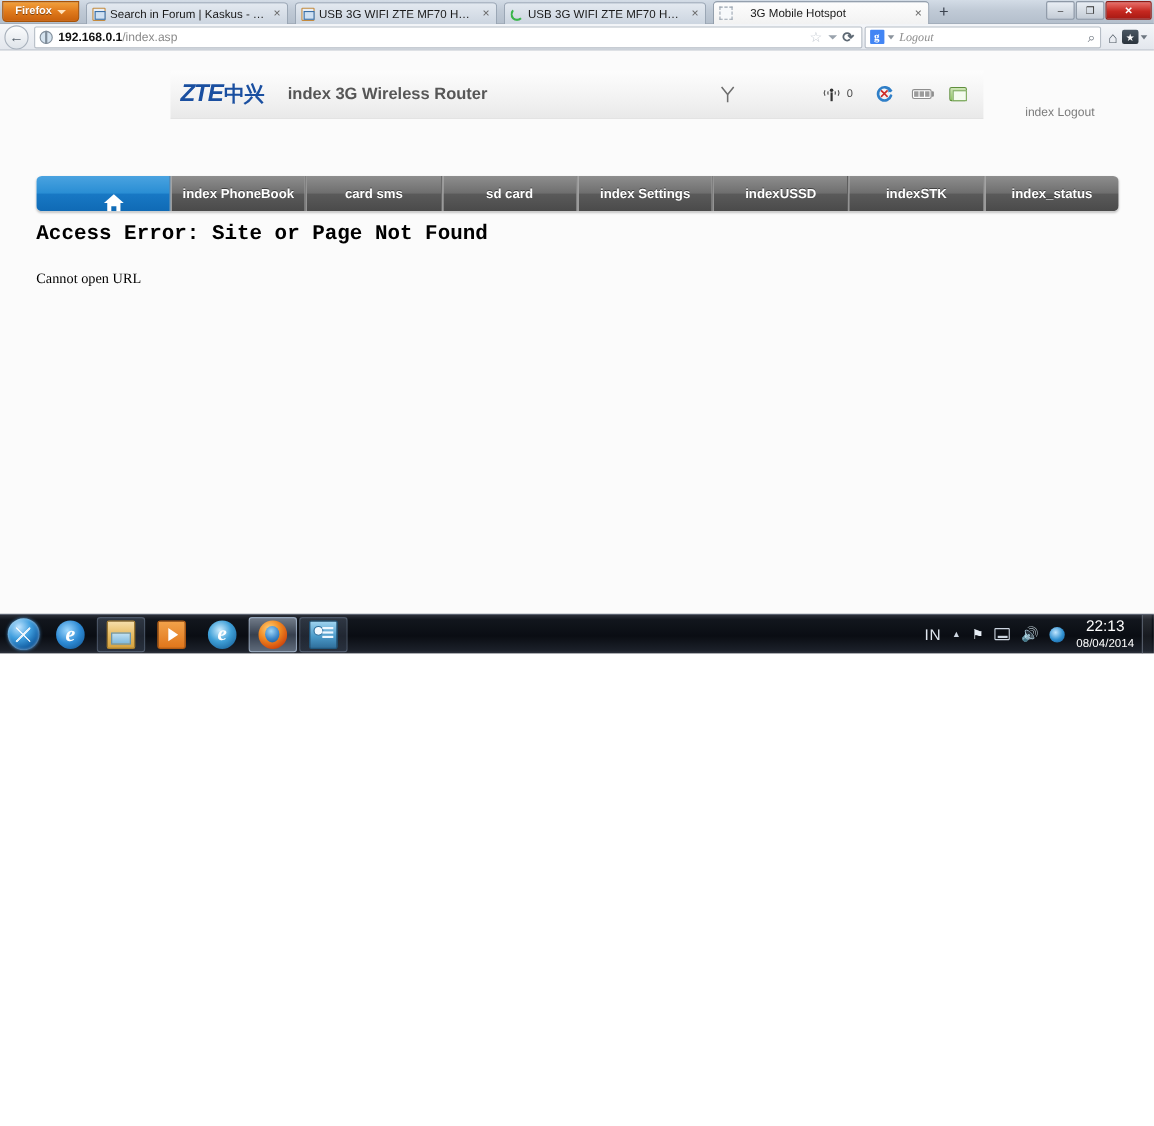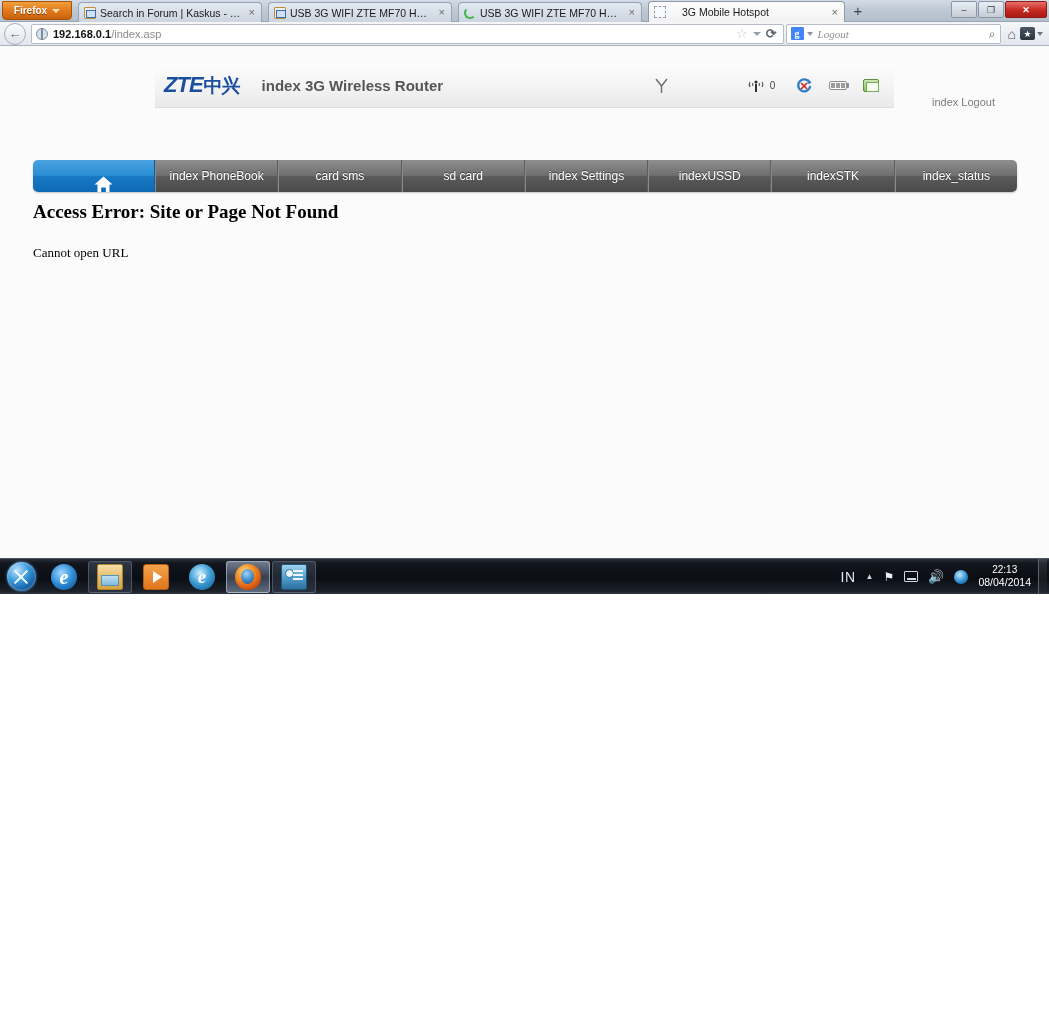--- a/index.html
+++ b/index.html
@@ -300,21 +300,21 @@
     position: absolute; left: 33px; top: 114px;
     width: 984px; height: 32px;
     border-radius: 5px;
     overflow: hidden;
     display: flex;
     box-shadow: 0 1px 2px rgba(0,0,0,.22);
   }
   .nav-item {
     flex: 1 1 0;
     display: flex; align-items: center; justify-content: center;
-    font-size: 12px; font-weight: normal; color: #ffffff;
+    font-size: 12px; font-weight: bold; color: #ffffff;
     text-shadow: 0 -1px 0 rgba(0,0,0,.45);
     background: linear-gradient(to bottom, #8e8e8e 0%, #6f6f6f 48%, #5a5a5a 52%, #4a4a4a 100%);
     border-right: 1px solid #5d5d5d;
     border-left: 1px solid #8a8a8a;
   }
   .nav-item:first-child { border-left: none; }
   .nav-item:last-child { border-right: none; }
   .nav-item.home {
     flex: 0 0 122px;
     background: linear-gradient(to bottom, #4aa3e0 0%, #2a8ed4 48%, #1878c4 52%, #0f6ab5 100%);
@@ -325,21 +325,21 @@
     width: 0; height: 0; position: relative;
   }
   .home-glyph svg { display: block; }
 
   
   #content-area {
     position: absolute; left: 33px; top: 155px;
     width: 984px;
   }
   #error-title {
-    font-family: Liberation Serif, serif;
+    font-family: Liberation Mono, monospace;
     font-size: 19px; font-weight: bold; color: #000;
   }
   #error-message {
     margin-top: 22px;
     font-family: "Liberation Serif", serif;
     font-size: 13px; color: #000;
   }
 
   
   #router-footer {
@@ -486,21 +486,21 @@
   }
   #tray-volume { font-size: 13px; color: #e6ecf4; }
   #tray-browser {
     width: 14px; height: 14px; border-radius: 50%;
     background: radial-gradient(circle at 40% 35%, #bfe6ff 0%, #2f8fd0 55%, #15548c 100%);
   }
   #tray-clock {
     text-align: center; color: #ffffff;
     padding: 0 7px 0 5px; line-height: 1.25;
   }
-  #tray-clock .t-time { font-size: 10px; display: block; }
+  #tray-clock .t-time { font-size: 14px; display: block; }
   #tray-clock .t-date { font-size: 10.5px; display: block; }
   #show-desktop {
     width: 9px; height: 100%;
     border-left: 1px solid #5a626f;
     background: linear-gradient(to bottom, rgba(255,255,255,.10), rgba(255,255,255,.02));
   }
 </style>
 </head>
 <body>
 

